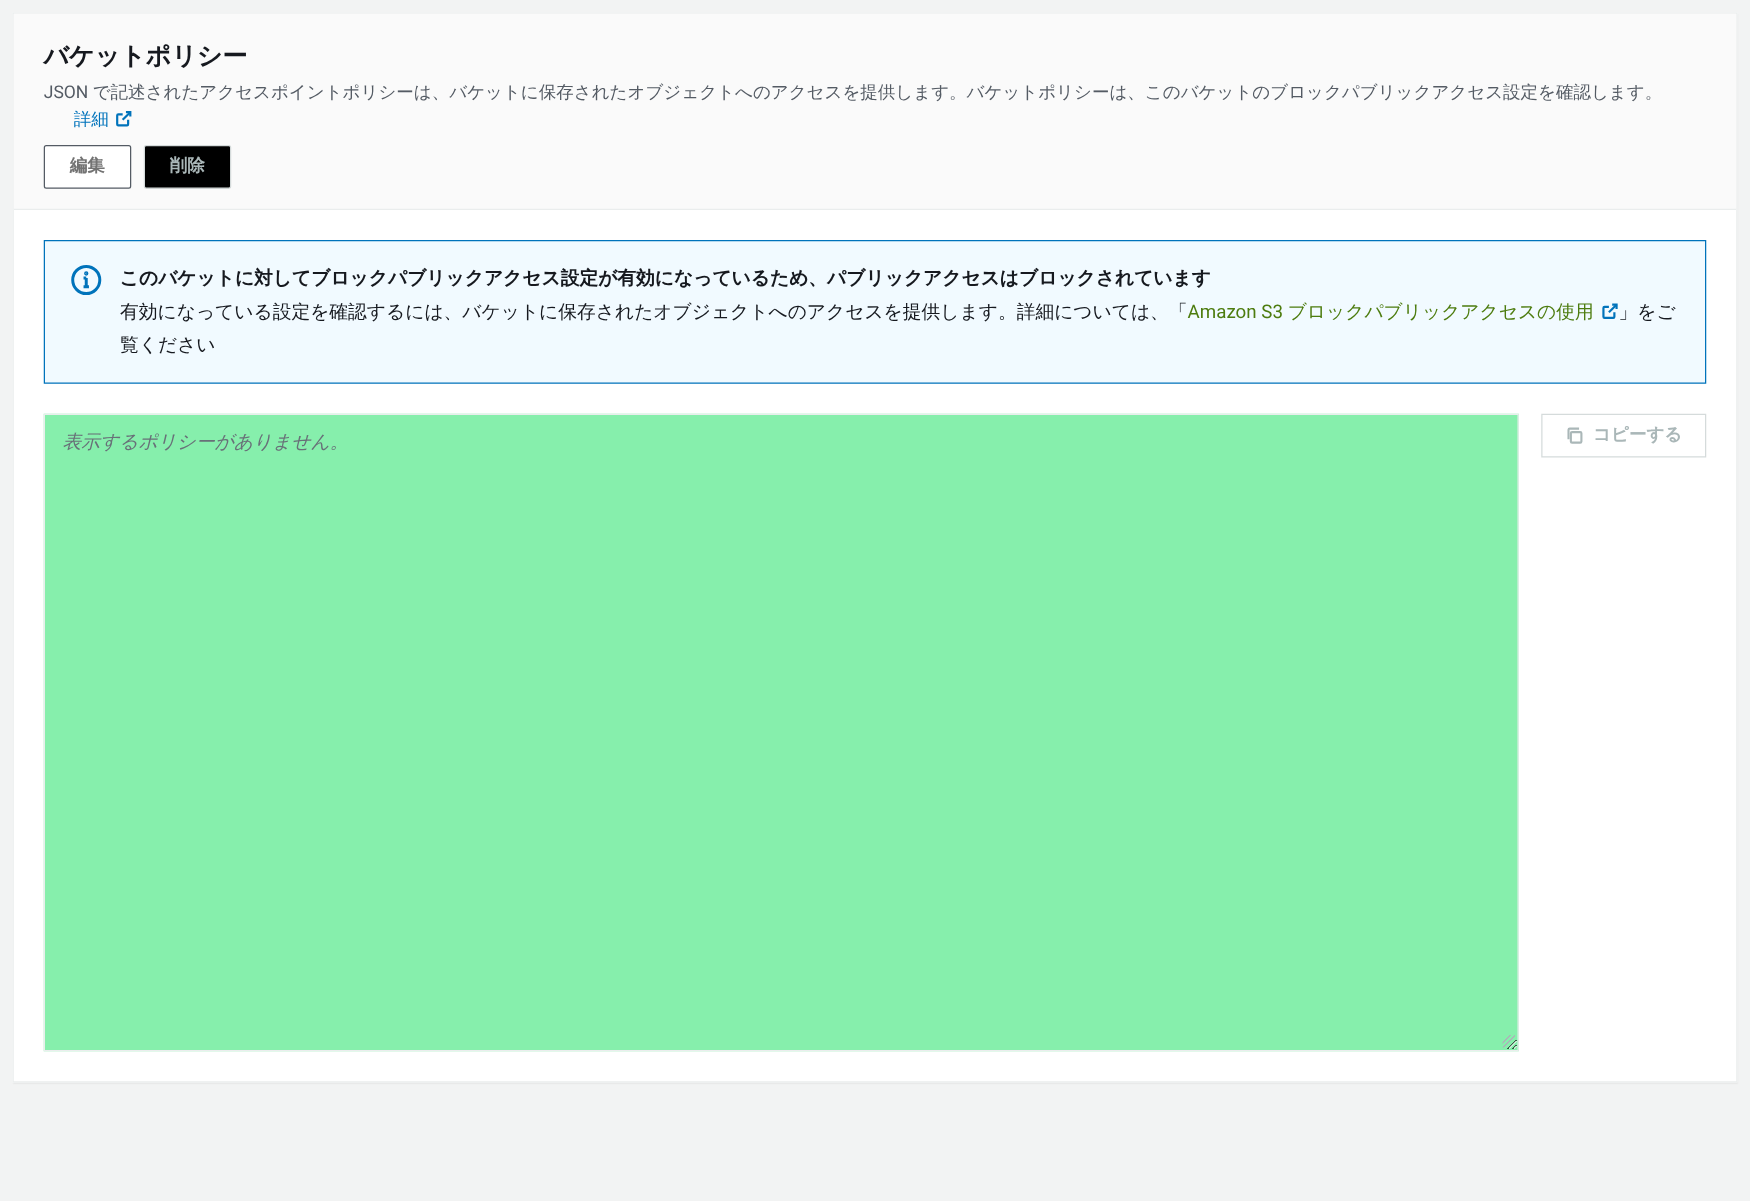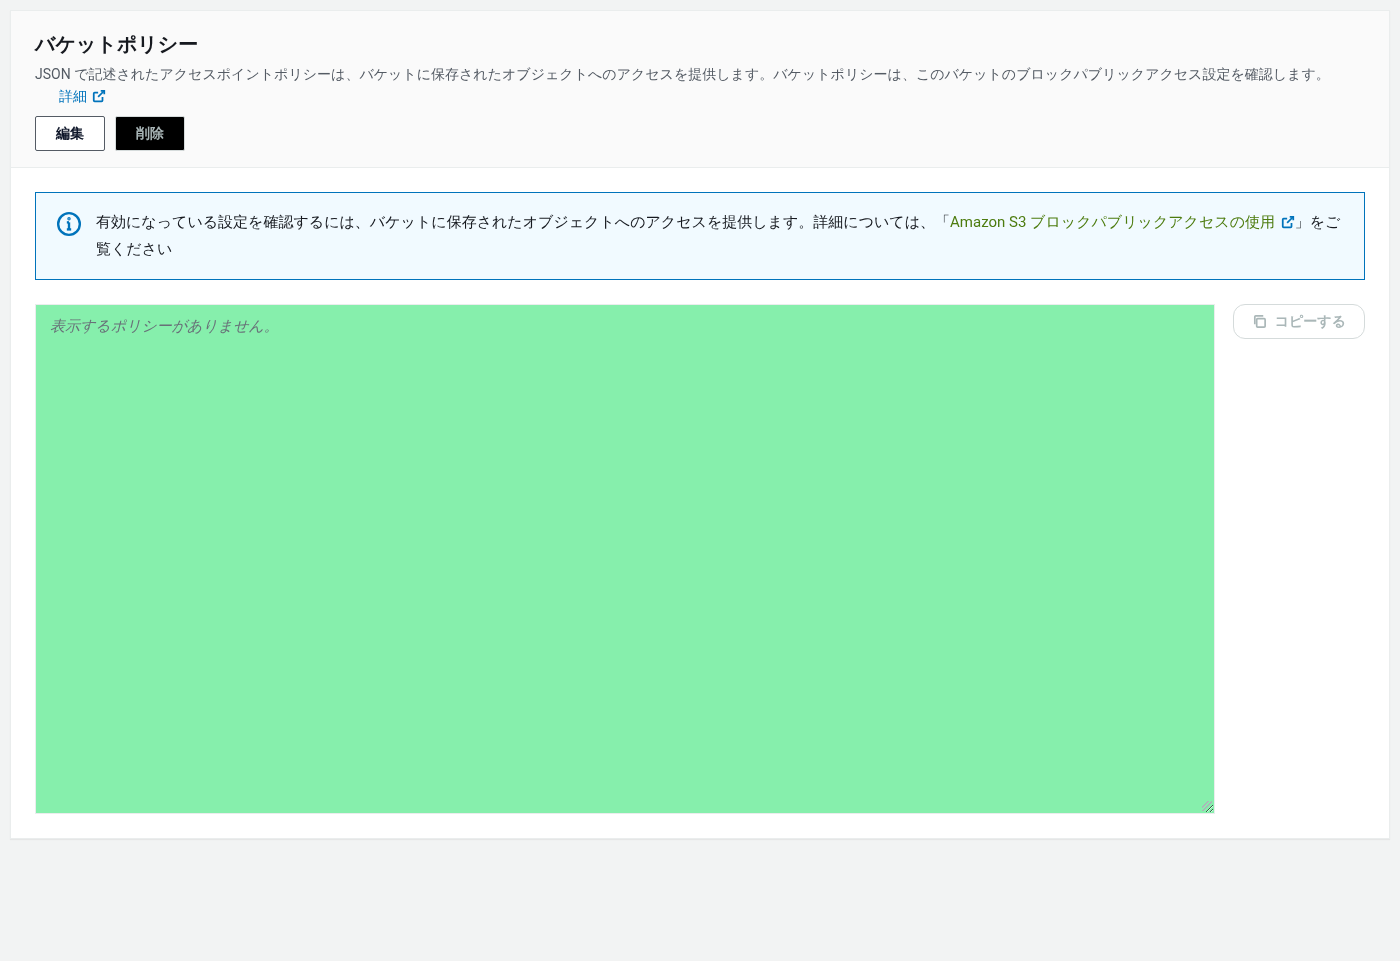--- a/index.html
+++ b/index.html
@@ -56,21 +56,21 @@
       font-size: 14px;
       font-weight: 700;
       padding: 6px 20px;
       border-radius: 2px;
       cursor: pointer;
       line-height: 1.5;
       font-family: inherit;
     }
     .btn-normal {
       background: #ffffff;
-      color: #0f172a;
+      color: #737373;
       border: 1px solid #545b64;
     }
     .btn-disabled {
       background: #000000;
       color: #aab7b8;
       border: 1px solid #d5dbdb;
       cursor: default;
     }
     .panel-body {
       padding: 24px;
@@ -136,21 +136,21 @@
       background:
         linear-gradient(135deg, transparent 0, transparent 4px, #aab7b8 4px, #aab7b8 5px, transparent 5px, transparent 7px, #aab7b8 7px, #aab7b8 8px, transparent 8px);
     }
     .copy-btn {
       background: #ffffff;
       border: 1px solid #d5dbdb;
       color: #aab7b8;
       font-size: 14px;
       font-weight: 700;
       padding: 6px 18px;
-      border-radius: 12px;
+      border-radius: 0;
       cursor: default;
       display: inline-flex;
       align-items: center;
       gap: 8px;
       line-height: 1.5;
       font-family: inherit;
     }
     .copy-icon {
       display: inline-block;
       vertical-align: middle;
@@ -181,20 +181,21 @@
   <div class="panel-body">
     <div class="info-alert">
       <svg class="info-icon" viewBox="0 0 24 24" fill="none" stroke="#0073bb" stroke-width="2.2">
         <circle cx="12" cy="12" r="10"></circle>
         <line x1="12" y1="10.5" x2="12" y2="17"></line>
         <circle cx="12" cy="7.2" r="0.5" fill="#0073bb"></circle>
         <line x1="10" y1="10.5" x2="12" y2="10.5"></line>
         <line x1="10" y1="17" x2="14" y2="17"></line>
       </svg>
       <div class="info-content">
+        <div class="info-title">このバケットに対してブロックパブリックアクセス設定が有効になっているため、パブリックアクセスはブロックされています</div>
         <div class="info-text">
           <span>有効になっている設定を確認するには、バケットに保存されたオブジェクトへのアクセスを提供します。詳細については、「</span><a href="#" class="inline-link"><span>Amazon S3 ブロックパブリックアクセスの使用 </span><svg class="external-icon" width="14" height="14" viewBox="0 0 16 16" fill="none" stroke="#0073bb" stroke-width="2">
                 <path d="M10 2h4v4"></path>
                 <path d="M14 2L7 9"></path>
                 <path d="M12 9v4a1 1 0 0 1-1 1H3a1 1 0 0 1-1-1V5a1 1 0 0 1 1-1h4"></path>
               </svg></a><span>」をご覧ください</span>
         </div>
       </div>
     </div>
 

